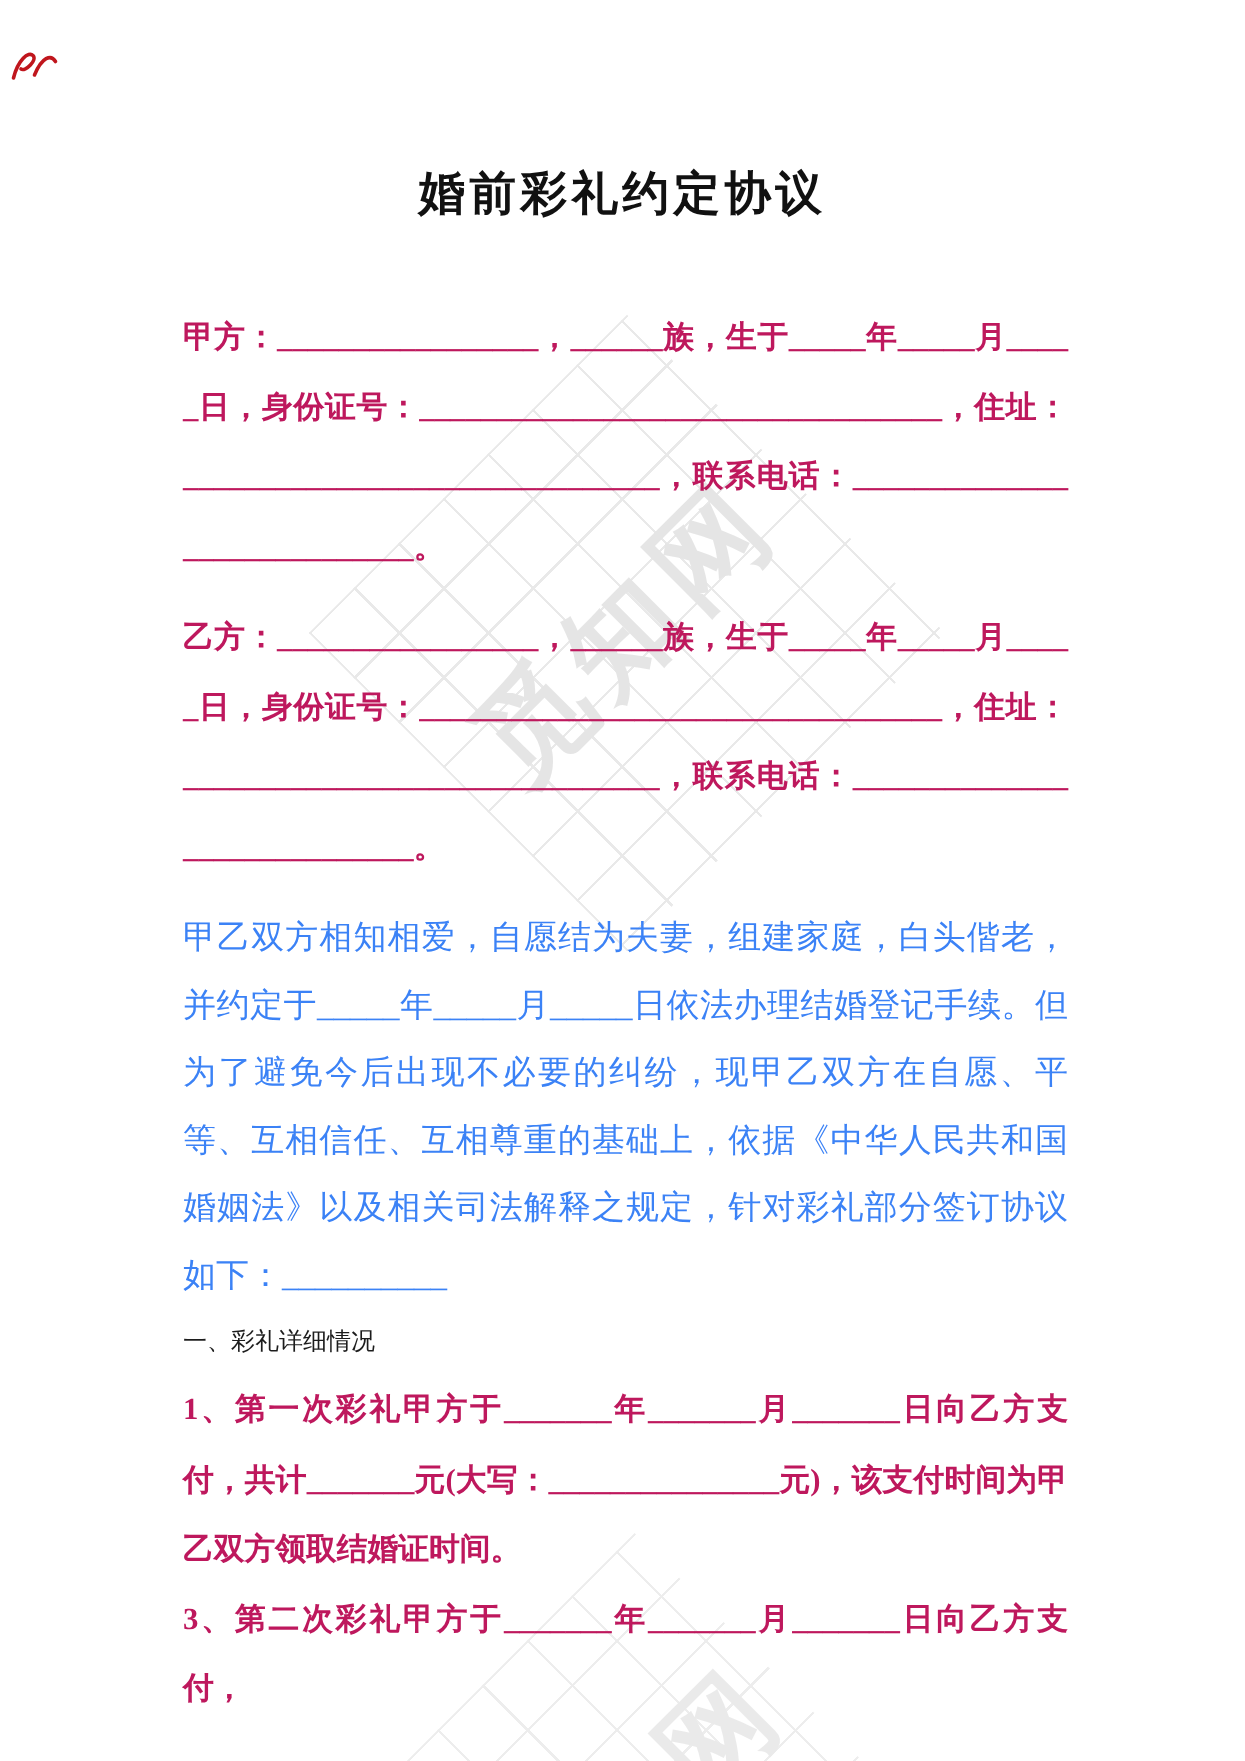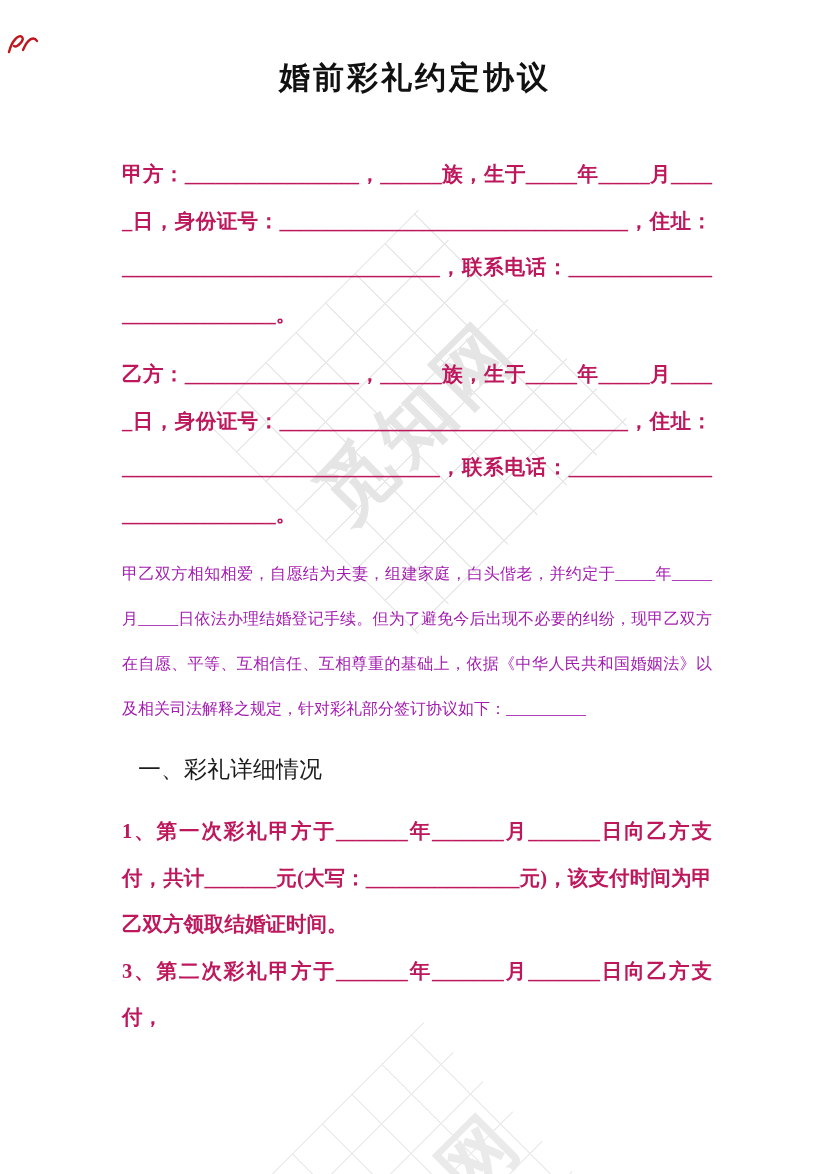--- a/index.html
+++ b/index.html
@@ -13,53 +13,53 @@
     position: relative;
     overflow: hidden;
     font-family: "Liberation Serif", "DejaVu Serif", serif;
     color: #1c1c1c;
   }
   .page {
     position: absolute;
     inset: 0;
   }
   .doc-title {
-    margin-top: 57px;
+    margin-top: 108px;
     text-align: center;
     font-family: "Liberation Sans", "DejaVu Sans", sans-serif;
     font-weight: bold;
     font-size: 31px;
     letter-spacing: 3px;
     color: #111;
   }
   .content {
     position: relative;
     margin: 52px 118px 0 122px;
     z-index: 2;
   }
   p.para {
     margin: 0;
-    font-size: 16px;
+    font-size: 22px;
     line-height: 45px;
     text-align: justify;
     word-break: break-all;
-    color: #a21caf;
+    color: #3b82f6;
   }
   p.para.bold {
     font-weight: bold;
     font-size: 20.5px;
     line-height: 46.5px;
     color: #be185d;
   }
   p.gap-after {
     margin-bottom: 14px;
   }
   p.heading {
-    margin: 16px;
-    font-size: 23px;
+    margin: 0;
+    font-size: 16px;
     line-height: 45px;
   }
 
   
   .watermark {
     position: absolute;
     pointer-events: none;
     z-index: 1;
     opacity: 0.13;
   }

